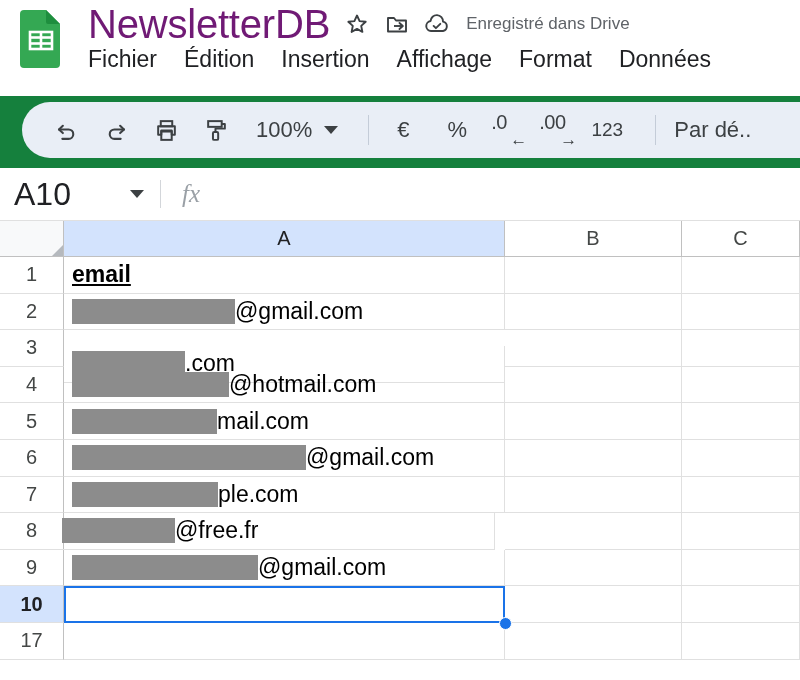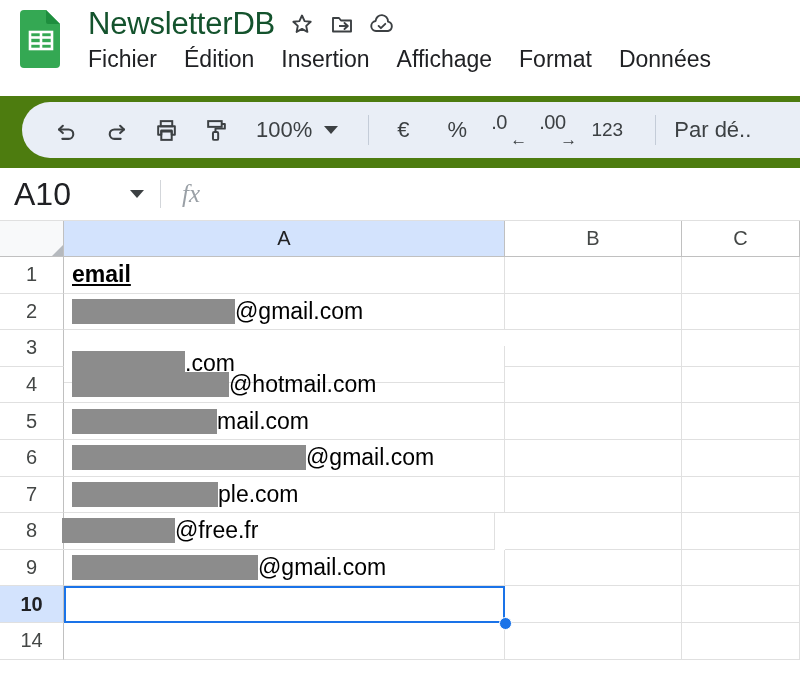--- a/index.html
+++ b/index.html
@@ -31,22 +31,22 @@
   .title-row {
     position: absolute;
     left: 88px;
     top: 2px;
     height: 44px;
     display: flex;
     align-items: center;
     gap: 14px;
   }
   .doc-title {
-    font-size: 31px;
-    color: #14532d;
+    font-size: 40px;
+    color: #701a75;
     letter-spacing: -0.2px;
     white-space: nowrap;
   }
   .hdr-icon {
     width: 26px;
     height: 26px;
     display: flex;
     align-items: center;
     justify-content: center;
     color: #3c4043;
@@ -70,21 +70,21 @@
     font-size: 23px;
     color: #202124;
     white-space: nowrap;
     cursor: default;
   }
 
   
   .toolbar-wrap {
     position: relative;
     height: 72px;
-    background: #4d7c0f;
+    background: #15803d;
   }
   .toolbar {
     position: absolute;
     left: 22px;
     top: 6px;
     right: 0;
     height: 56px;
     background: #e9eef6;
     border-radius: 28px 0 0 28px;
     display: flex;
@@ -341,20 +341,21 @@
       </svg>
     </span>
 
     <span class="hdr-icon">
       <svg viewBox="0 0 26 24" width="26" height="24" aria-hidden="true">
         <path d="M7 19 a5 5 0 0 1 -0.4 -9.95 A6.2 6.2 0 0 1 19 9.6 a4.8 4.8 0 0 1 0 9.4 z" fill="none" stroke="#3c4043" stroke-width="1.9" stroke-linejoin="round"></path>
         <path d="M9.6 13.9 l2.3 2.3 4.4 -4.4" fill="none" stroke="#3c4043" stroke-width="1.9" stroke-linecap="round" stroke-linejoin="round"></path>
       </svg>
     </span>
 
+    <span class="save-state">Enregistré dans Drive</span>
   </div>
 
   <div class="menu-row">
     <span class="menu-item">Fichier</span>
     <span class="menu-item">Édition</span>
     <span class="menu-item">Insertion</span>
     <span class="menu-item">Affichage</span>
     <span class="menu-item">Format</span>
     <span class="menu-item">Données</span>
   </div>
@@ -471,21 +472,21 @@
       <div class="row-head" style="top: 292.2px; height: 36.6px;">
         <span>8</span>
       </div>
       <div class="row-head" style="top: 328.8px; height: 36.6px;">
         <span>9</span>
       </div>
       <div class="row-head active" style="top: 365.4px; height: 36.6px;">
         <span>10</span>
       </div>
       <div class="row-head" style="top: 402px; height: 36.6px;">
-        <span>14</span>
+        <span>17</span>
       </div>
     </div>
   <div id="cells">
       <div class="cell header-cell" style="left: 64px; top: 36px; width: 441px; height: 36.6px; text-decoration: underline;">
         <span class="cell-text">email</span>
       </div>
       <div class="cell" style="left: 505px; top: 36px; width: 177px; height: 36.6px;"></div>
       <div class="cell" style="left: 682px; top: 36px; width: 118px; height: 36.6px;"></div>
       <div class="cell" style="left: 64px; top: 72.6px; width: 441px; height: 36.6px;">
         <span class="redact" style="width: 163px;"></span>

